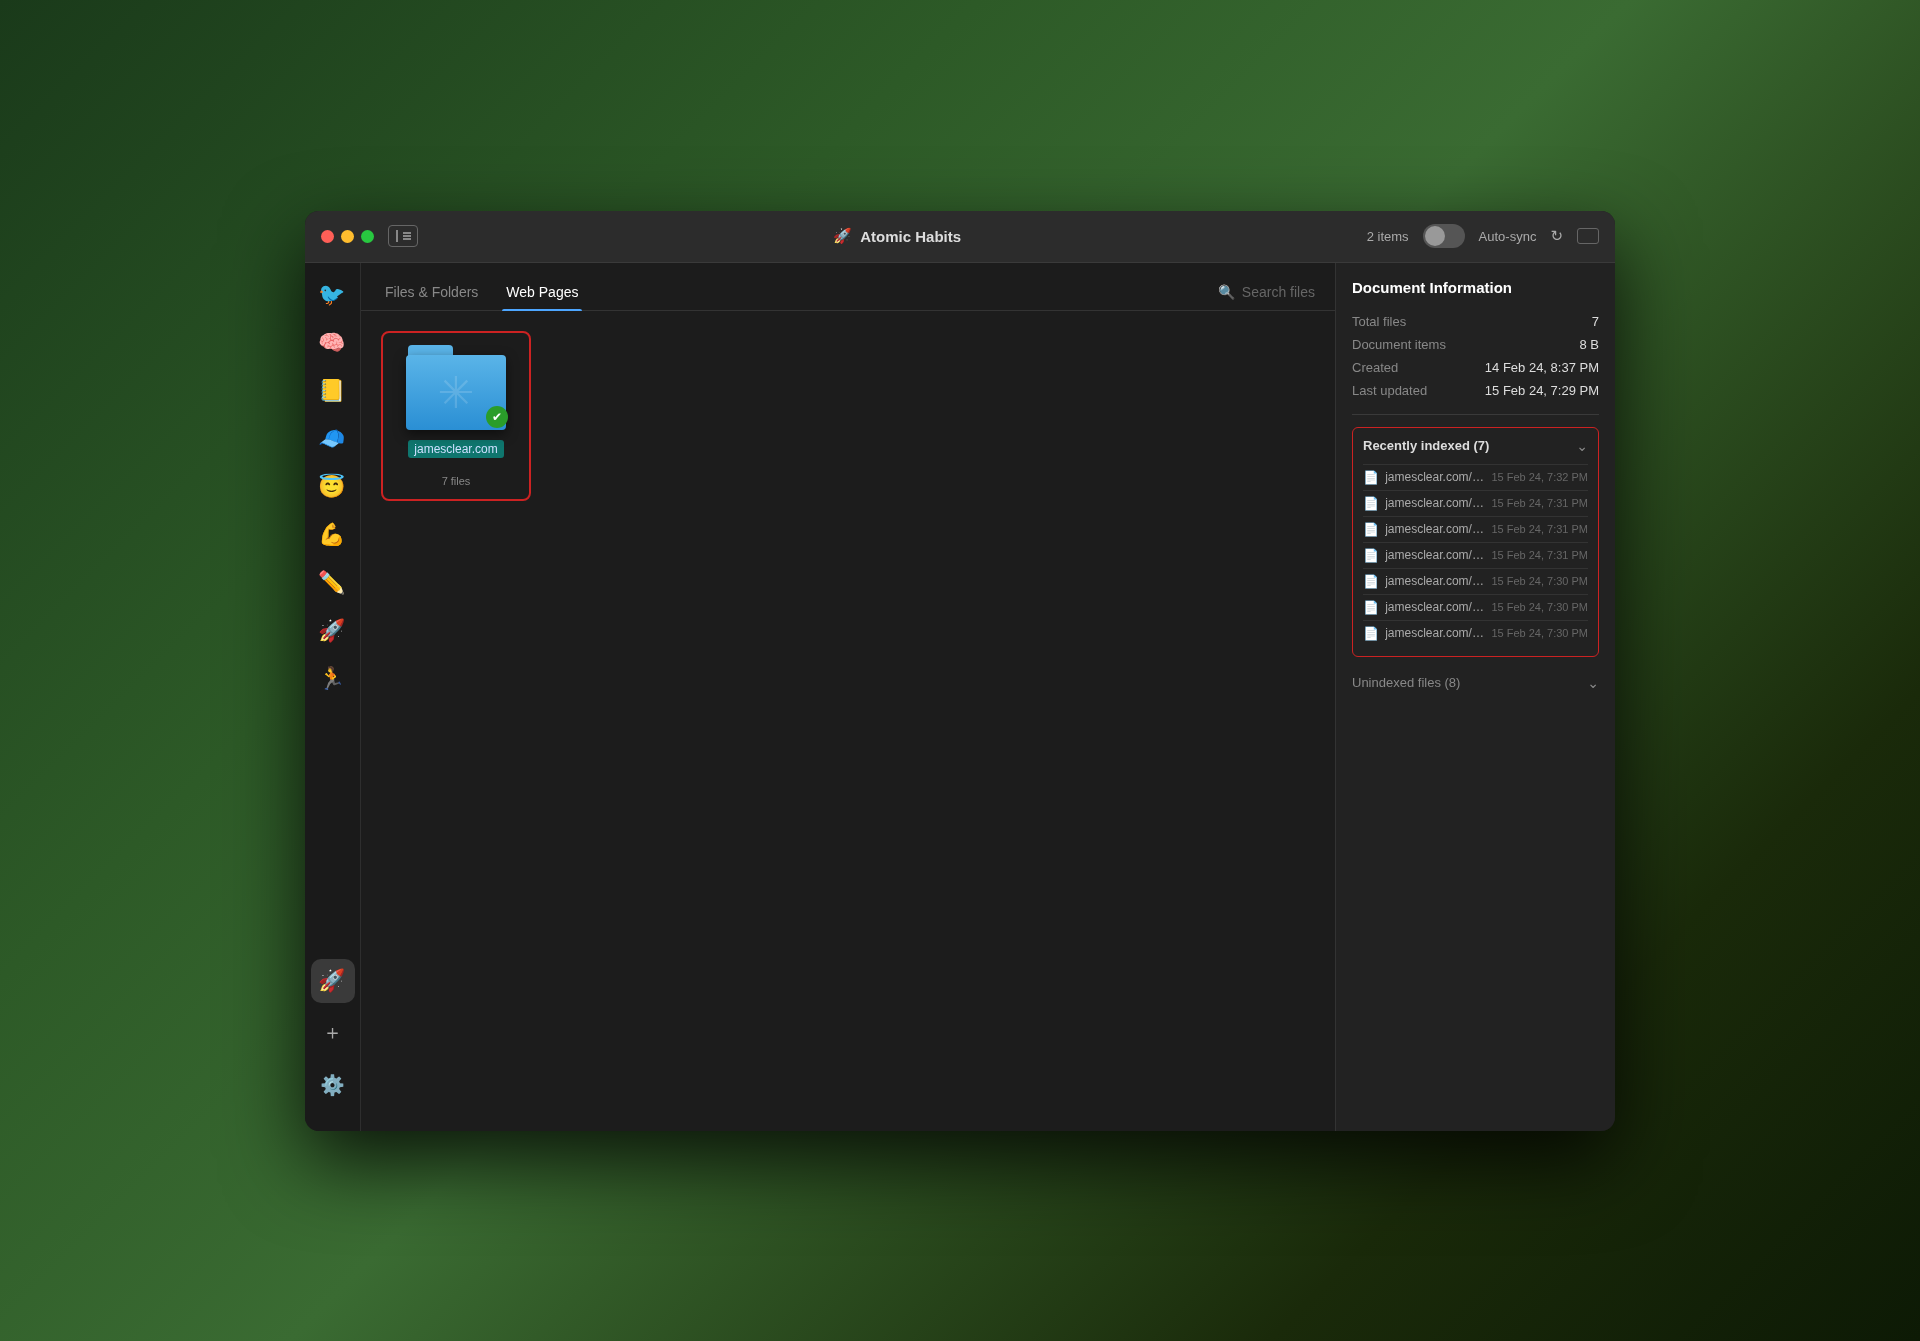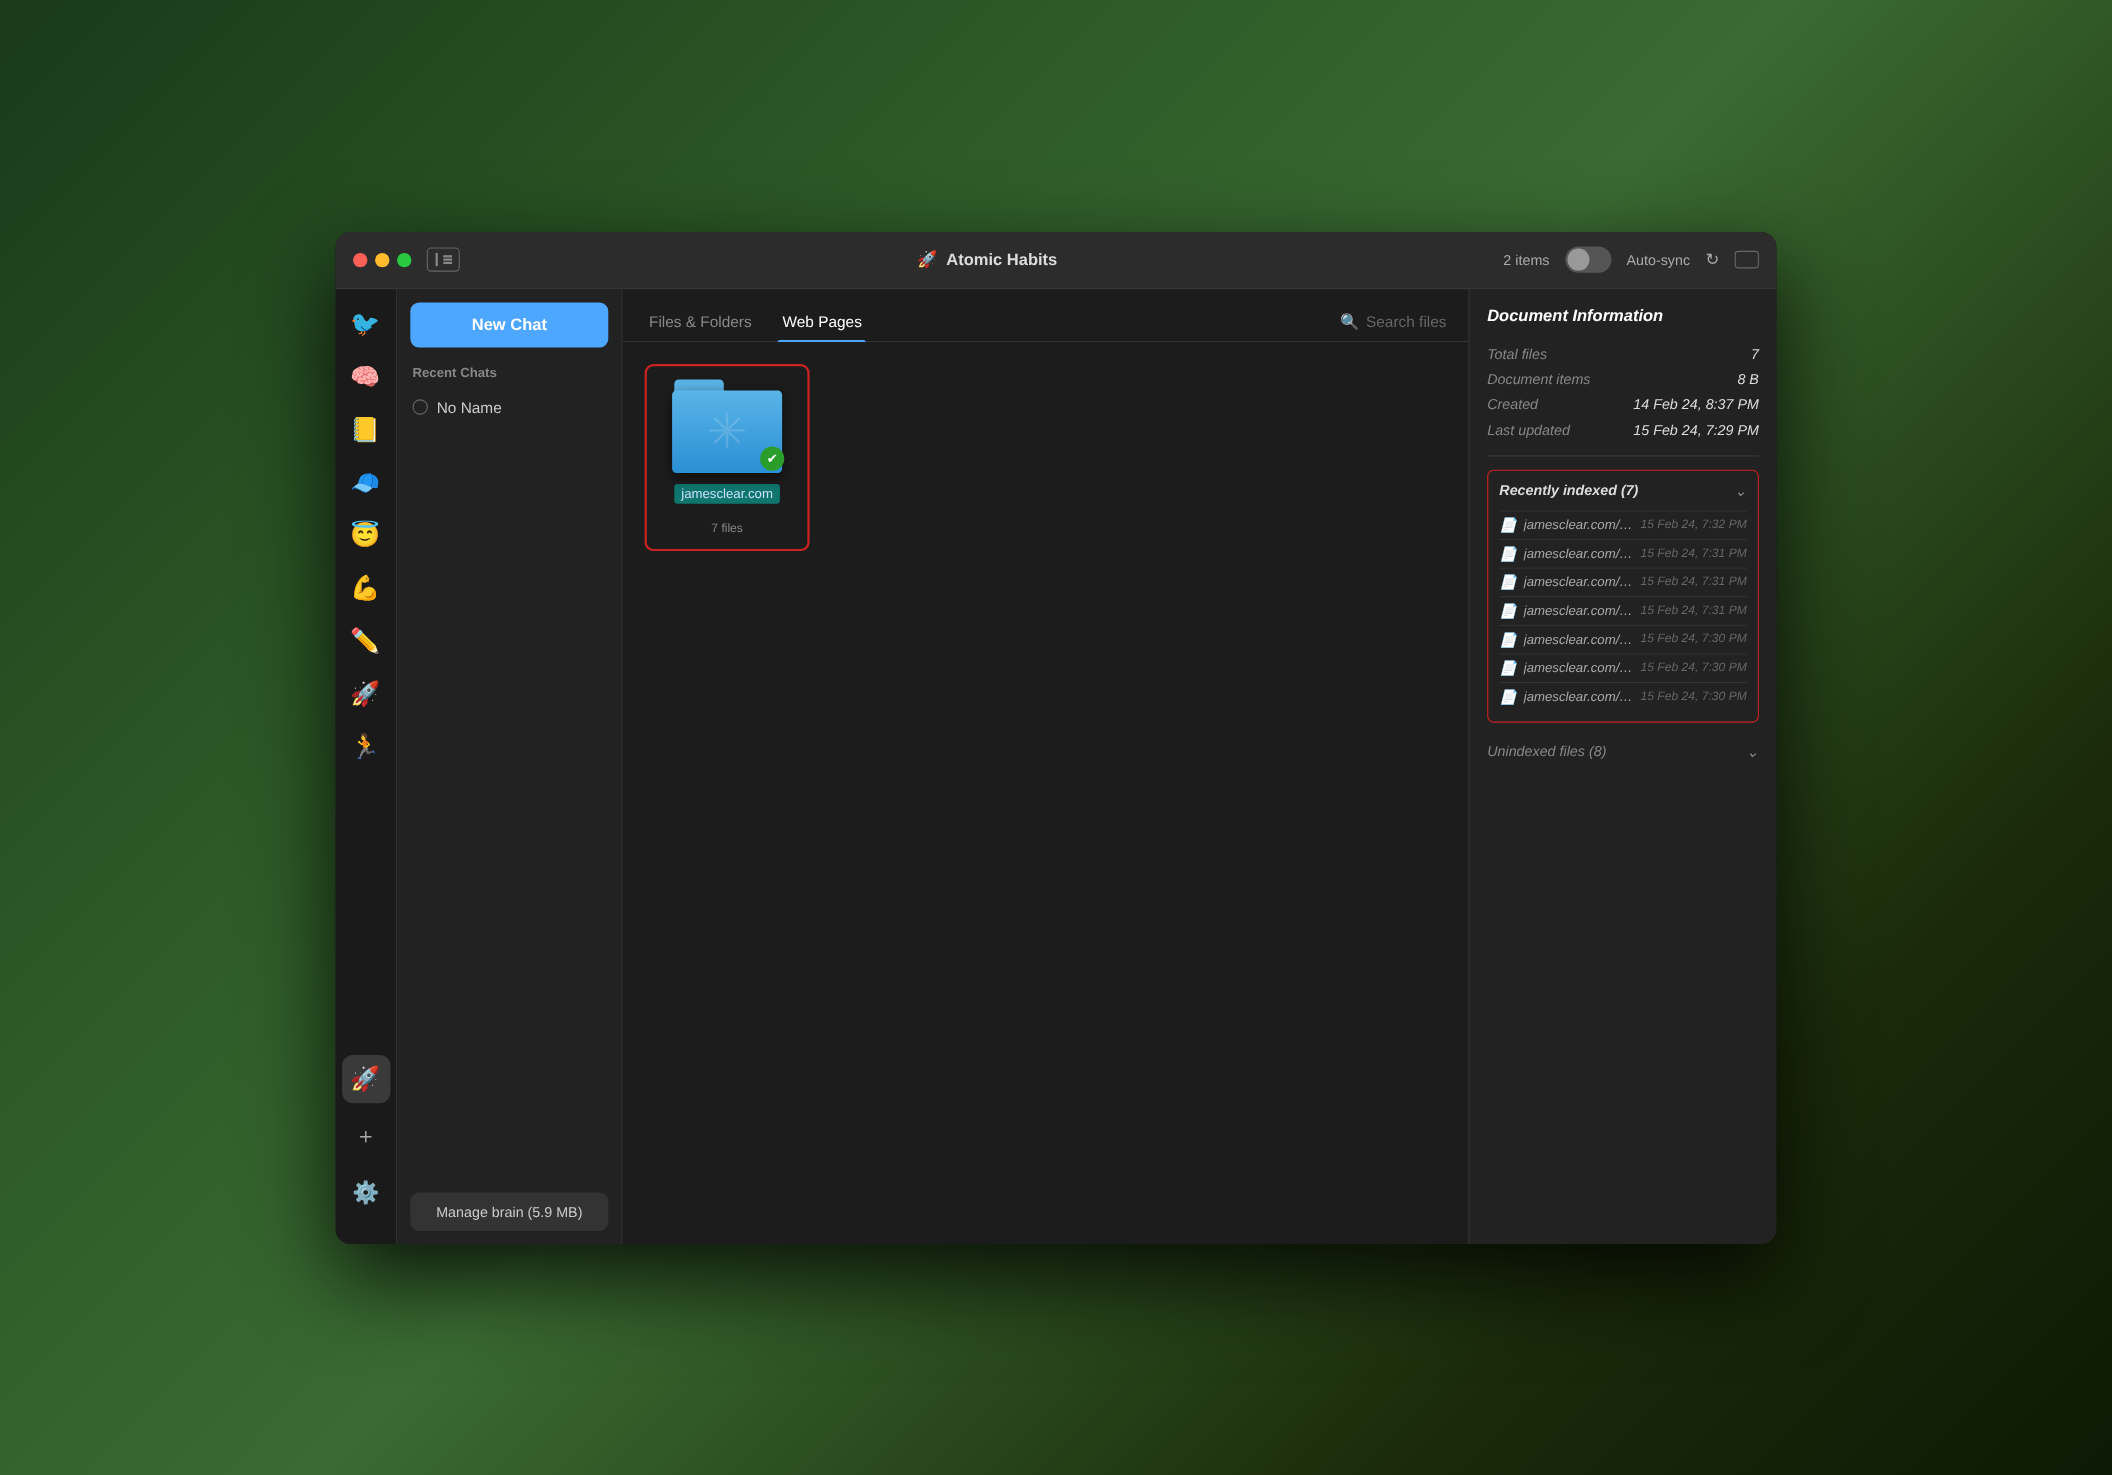--- a/index.html
+++ b/index.html
@@ -357,21 +357,20 @@
       font-size: 14px;
       cursor: pointer;
     }
     
     .right-panel {
       width: 280px;
       background: #222;
       border-left: 1px solid #333;
       padding: 16px;
       overflow-y: auto;
-      font-style: italic;
     }
     .doc-info-title {
       color: #fff;
       font-size: 15px;
       font-weight: 600;
       margin-bottom: 14px;
     }
     .doc-info-row {
       display: flex;
       justify-content: space-between;
@@ -496,31 +495,20 @@
       <div class="icon-btn">✏️</div>
       <div class="icon-btn">🚀</div>
       <div class="icon-btn">🏃</div>
       <div style="margin-top: auto; display: flex; flex-direction: column; gap: 8px; padding-bottom: 14px; align-items: center;">
         <div class="icon-btn active" style="background:#3a3a3a;">🚀</div>
         <div class="icon-btn" style="color:#aaa; font-size:20px;">＋</div>
         <div class="icon-btn" style="color:#aaa; font-size:20px;">⚙️</div>
       </div>
     </div>
 
-    <div class="chat-panel">
-      <button class="new-chat-btn">New Chat</button>
-      <div class="recent-chats-label">Recent Chats</div>
-      <div class="chat-item">
-        <div class="chat-dot"></div>
-        <span>No Name</span>
-      </div>
-      <div style="margin-top: auto; padding: 12px;">
-        <button class="manage-brain-btn">Manage brain (5.9 MB)</button>
-      </div>
-    </div>
 
     <div class="content-area">
       <div class="tabs-bar">
         <div class="tab">Files &amp; Folders</div>
         <div class="tab active">Web Pages</div>
         <div class="tabs-right">
           <div class="search-input-wrap">
             <span style="color:#666;">🔍</span>
             <span style="color:#666; font-size:14px;">Search files</span>
           </div>

